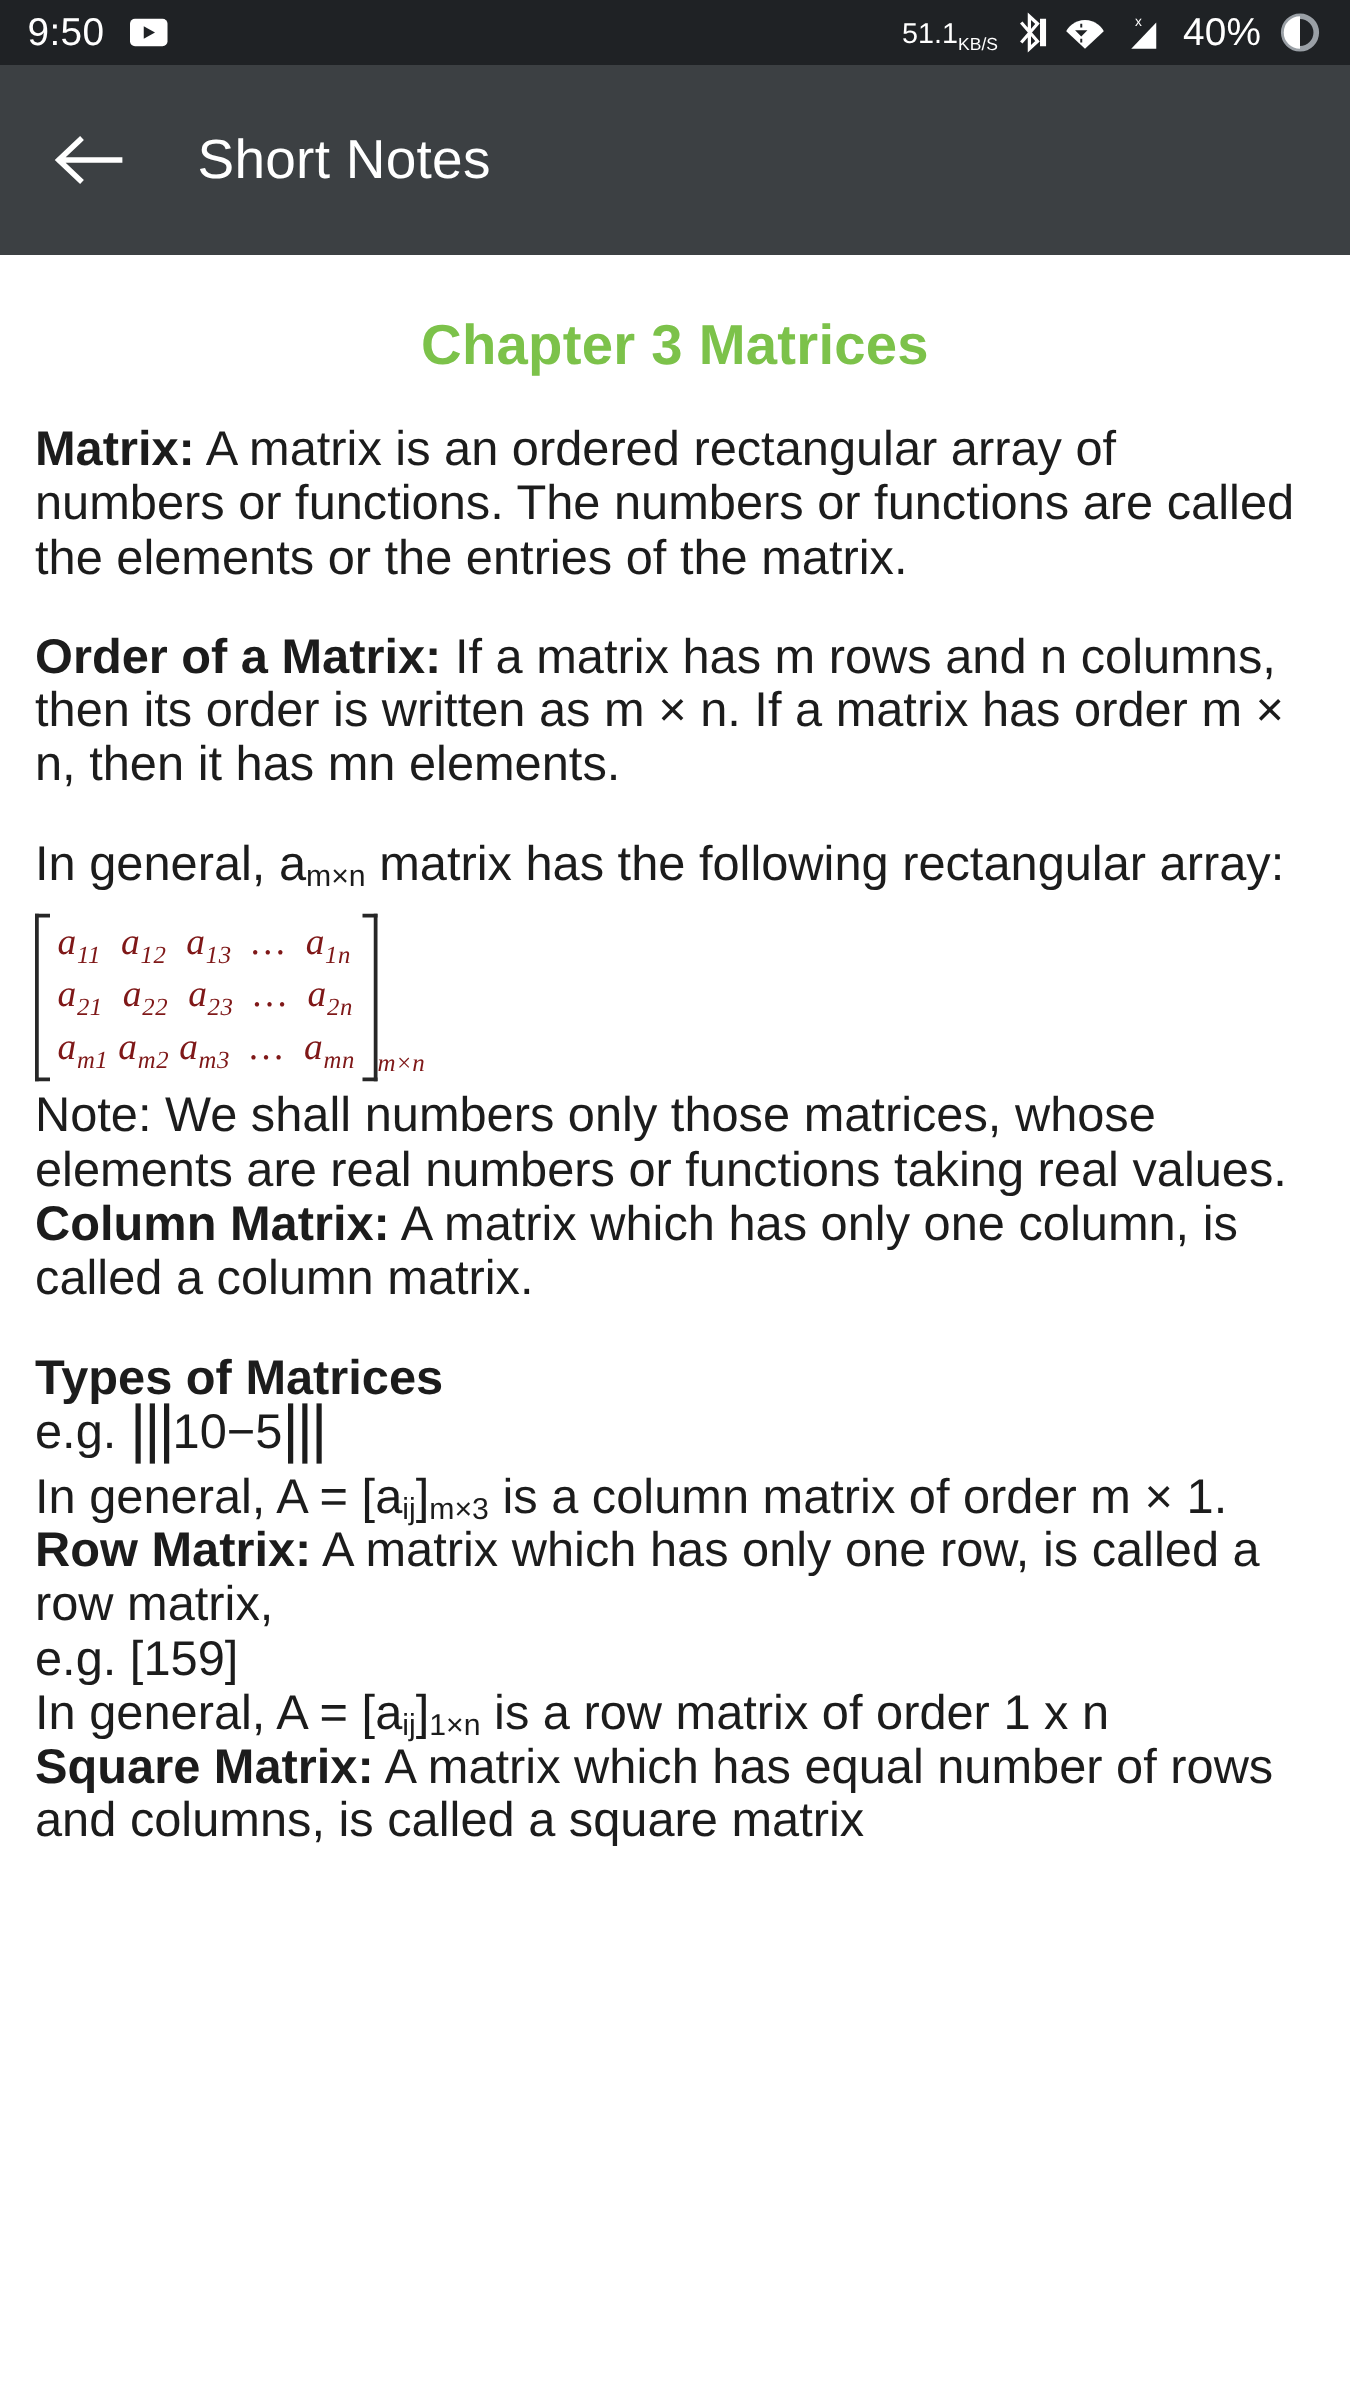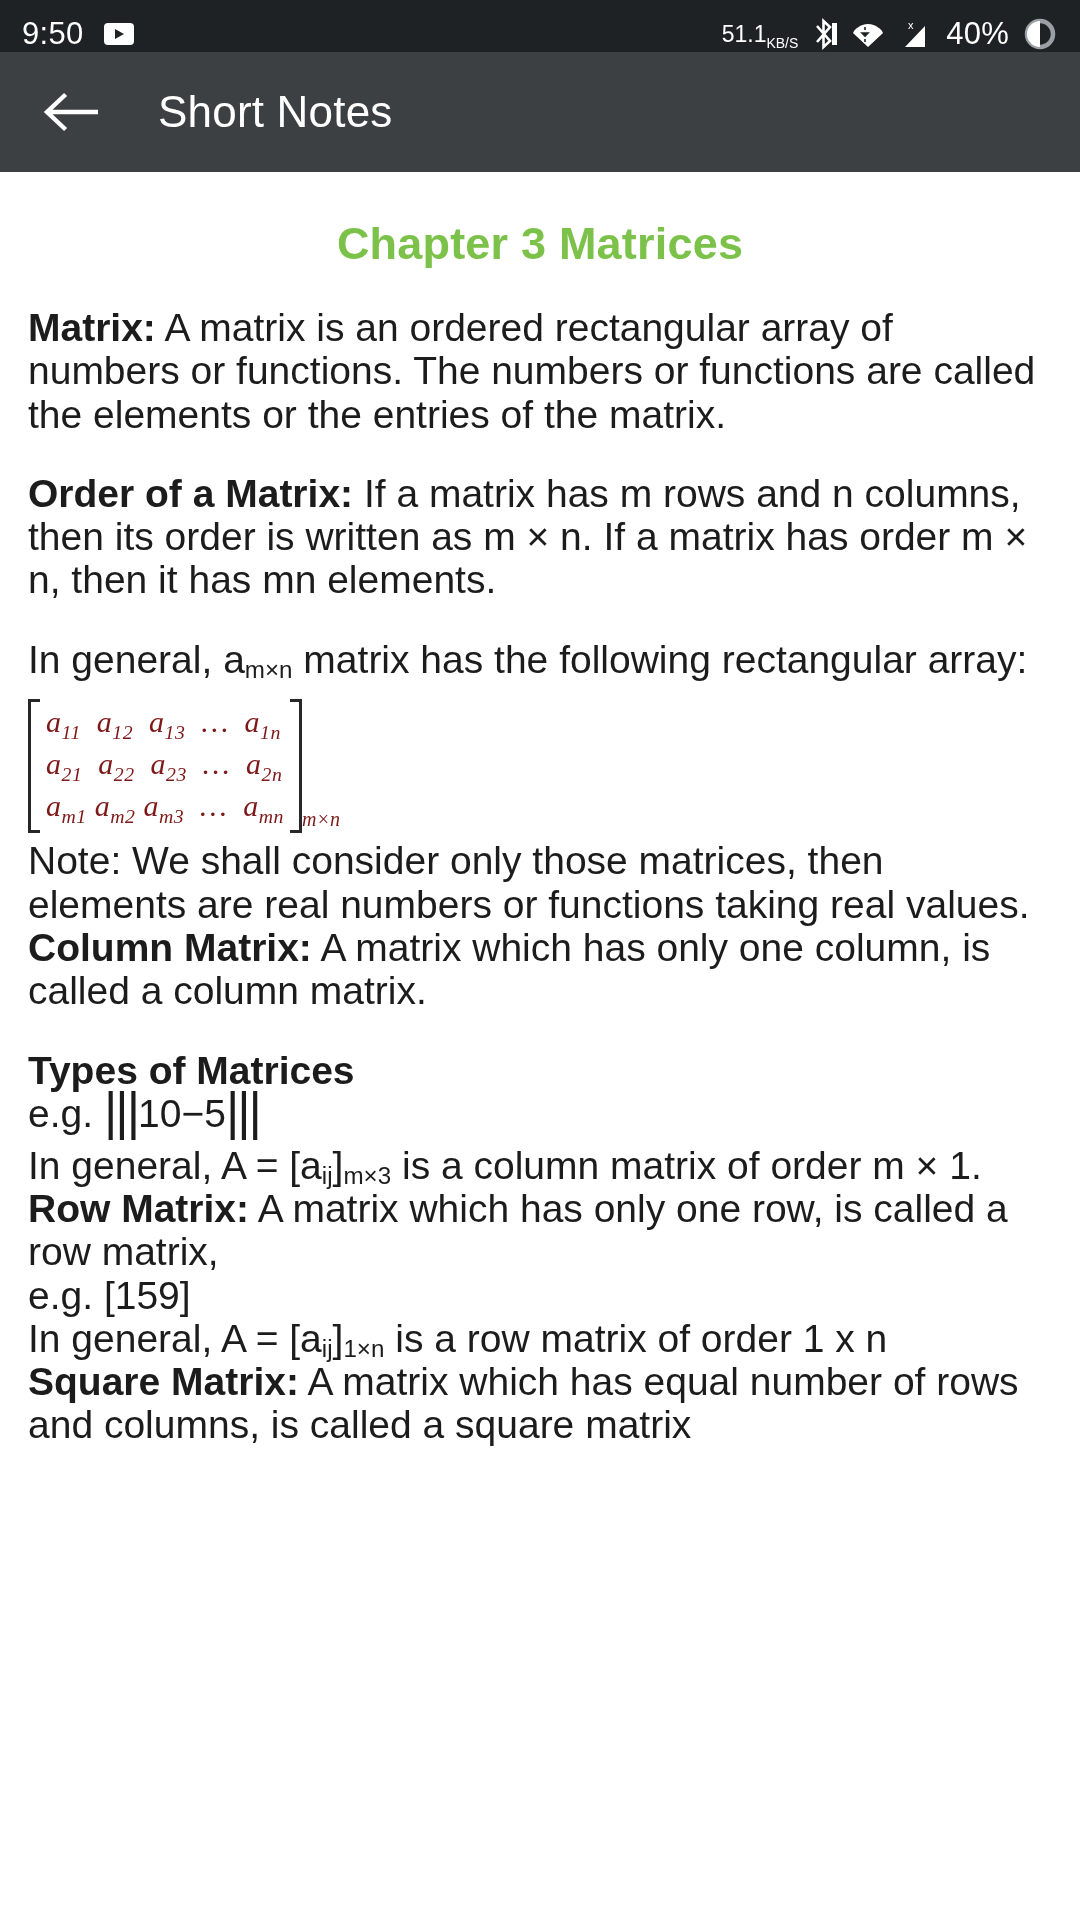--- a/index.html
+++ b/index.html
@@ -7,21 +7,21 @@
     width:1080px; height:1920px;
     background:#ffffff;
     font-family:"Liberation Sans", sans-serif;
     overflow:hidden;
   }
 
   
   #status-bar{
     height:52px; width:100%;
     background:#1f2225;
-    display:flex; align-items:flex-end;
+    display:flex; align-items:center;
     padding:0 22px;
     color:#ffffff;
   }
   .sb-left{ display:flex; align-items:center; gap:20px; }
   #status-clock{ font-size:31px; letter-spacing:.3px; }
   .yt-icon{
     width:30px; height:22px; background:#ffffff; border-radius:4px;
     display:flex; align-items:center; justify-content:center;
   }
   .yt-icon .tri{
@@ -31,21 +31,21 @@
   }
   .sb-right{ margin-left:auto; display:flex; align-items:center; gap:13px; }
   #net-speed{ display:flex; align-items:center; line-height:1; }
   #net-speed .v{ font-size:23px; }
   #net-speed .u{ font-size:14px; margin-top:18px; }
   .sb-ico{ display:block; }
   #battery-pct{ font-size:31px; letter-spacing:.2px; }
 
   
   #app-bar{
-    height:120px; width:100%;
+    height:152px; width:100%;
     background:#3c4043;
     display:flex; align-items:center;
     padding-left:36px;
   }
   #back-button{
     width:68px;height:68px;display:flex;align-items:center;justify-content:center;
     cursor:pointer;
   }
   #app-title{
     color:#ffffff; font-size:44px; font-weight:400;
@@ -180,21 +180,21 @@
         </div>
         <div class="mrow">
           <i>a</i><sub>m1</sub> <i>a</i><sub>m2</sub> <i>a</i><sub>m3</sub>&nbsp; …&nbsp; <i>a</i><sub>mn</sub>
         </div>
       </div>
       <div class="brk r"></div>
       <div class="mtx-sub">m×n</div>
     </div>
   </div>
 
-  <p class="para tight">Note: We shall consider only those matrices, then elements are real numbers or functions taking real values.</p>
+  <p class="para tight">Note: We shall numbers only those matrices, whose elements are real numbers or functions taking real values.</p>
 
   <p class="para tight">
     <b>Column Matrix:</b><span> A matrix which has only one column, is called a column matrix.</span>
   </p>
 
   <p class="para">
     <b>Types of Matrices</b>
   </p>
   <p class="para tight">
     <span>e.g. </span><span class="colmtx"><span class="bars">|||</span></span><span>10−5</span><span class="colmtx"><span class="bars">|||</span></span>

